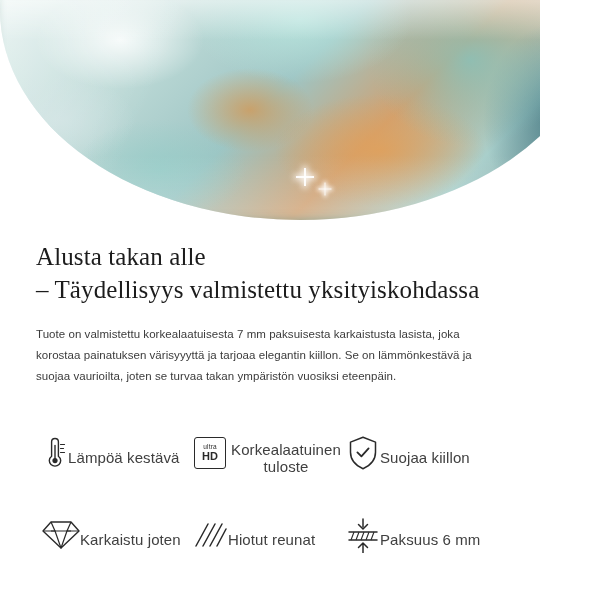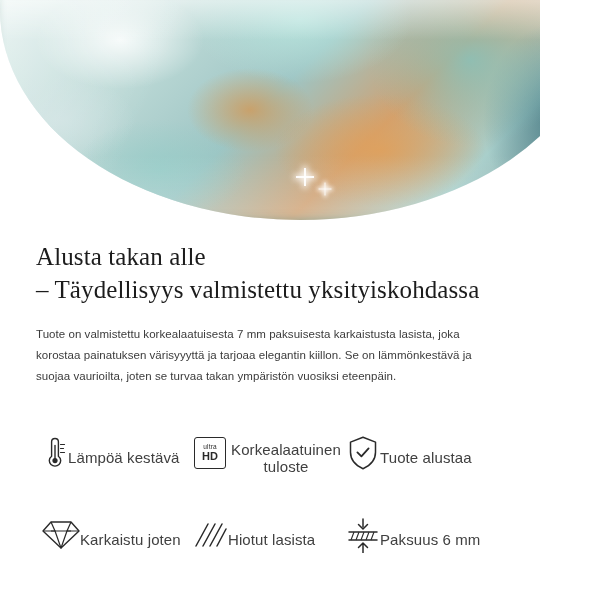--- a/index.html
+++ b/index.html
@@ -212,42 +212,42 @@
         <div class="feature-label">Korkealaatuinen tuloste</div>
       </div>
 
       <div class="feature">
         <div class="feature-icon">
           <svg width="34" height="38" viewBox="0 0 34 38">
             <path d="M17 3.2 4.5 8.1v10.2c0 7.3 5.2 13.2 12.5 16.4 7.3-3.2 12.5-9.1 12.5-16.4V8.1L17 3.2z" fill="none" stroke="#2a2a2a" stroke-width="1.5" stroke-linejoin="round"></path>
             <path d="M11.4 18.4l4 4 7.2-8" fill="none" stroke="#2a2a2a" stroke-width="1.8" stroke-linecap="round" stroke-linejoin="round"></path>
           </svg>
         </div>
-        <div class="feature-label">Tuote alustaa</div>
+        <div class="feature-label">Suojaa kiillon</div>
       </div>
 
       <div class="feature">
         <div class="feature-icon">
           <svg width="38" height="32" viewBox="0 0 38 32">
             <path d="M9 3h20l8 9-18 17L1 12 9 3z" fill="none" stroke="#2a2a2a" stroke-width="1.4" stroke-linejoin="round"></path>
             <path d="M1 12h36" fill="none" stroke="#2a2a2a" stroke-width="1.2"></path>
             <path d="M9 3l4 9-4 0M29 3l-4 9 4 0" fill="none" stroke="#2a2a2a" stroke-width="1.2"></path>
             <path d="M13 12l6 17 6-17" fill="none" stroke="#2a2a2a" stroke-width="1.2" stroke-linejoin="round"></path>
           </svg>
         </div>
         <div class="feature-label">Karkaistu joten</div>
       </div>
 
       <div class="feature">
         <div class="feature-icon">
           <svg width="34" height="30" viewBox="0 0 34 30">
             <path d="M2 26 L14 4 M9 26 L21 4 M16 26 L28 4 M23 26 L32 9" fill="none" stroke="#2a2a2a" stroke-width="1.5" stroke-linecap="round"></path>
           </svg>
         </div>
-        <div class="feature-label">Hiotut lasista</div>
+        <div class="feature-label">Hiotut reunat</div>
       </div>
 
       <div class="feature">
         <div class="feature-icon">
           <svg width="34" height="36" viewBox="0 0 34 36">
             <path d="M17 2v8" fill="none" stroke="#2a2a2a" stroke-width="1.5" stroke-linecap="round"></path>
             <path d="M12.5 7.5 17 12l4.5-4.5" fill="none" stroke="#2a2a2a" stroke-width="1.5" stroke-linecap="round" stroke-linejoin="round"></path>
             <path d="M3 15h28M3 23h28" fill="none" stroke="#2a2a2a" stroke-width="1.5" stroke-linecap="round"></path>
             <path d="M5 23l3-8M10 23l3-8M15 23l3-8M20 23l3-8M25 23l3-8" fill="none" stroke="#2a2a2a" stroke-width="1.1"></path>
             <path d="M17 36v-8" fill="none" stroke="#2a2a2a" stroke-width="1.5" stroke-linecap="round"></path>

